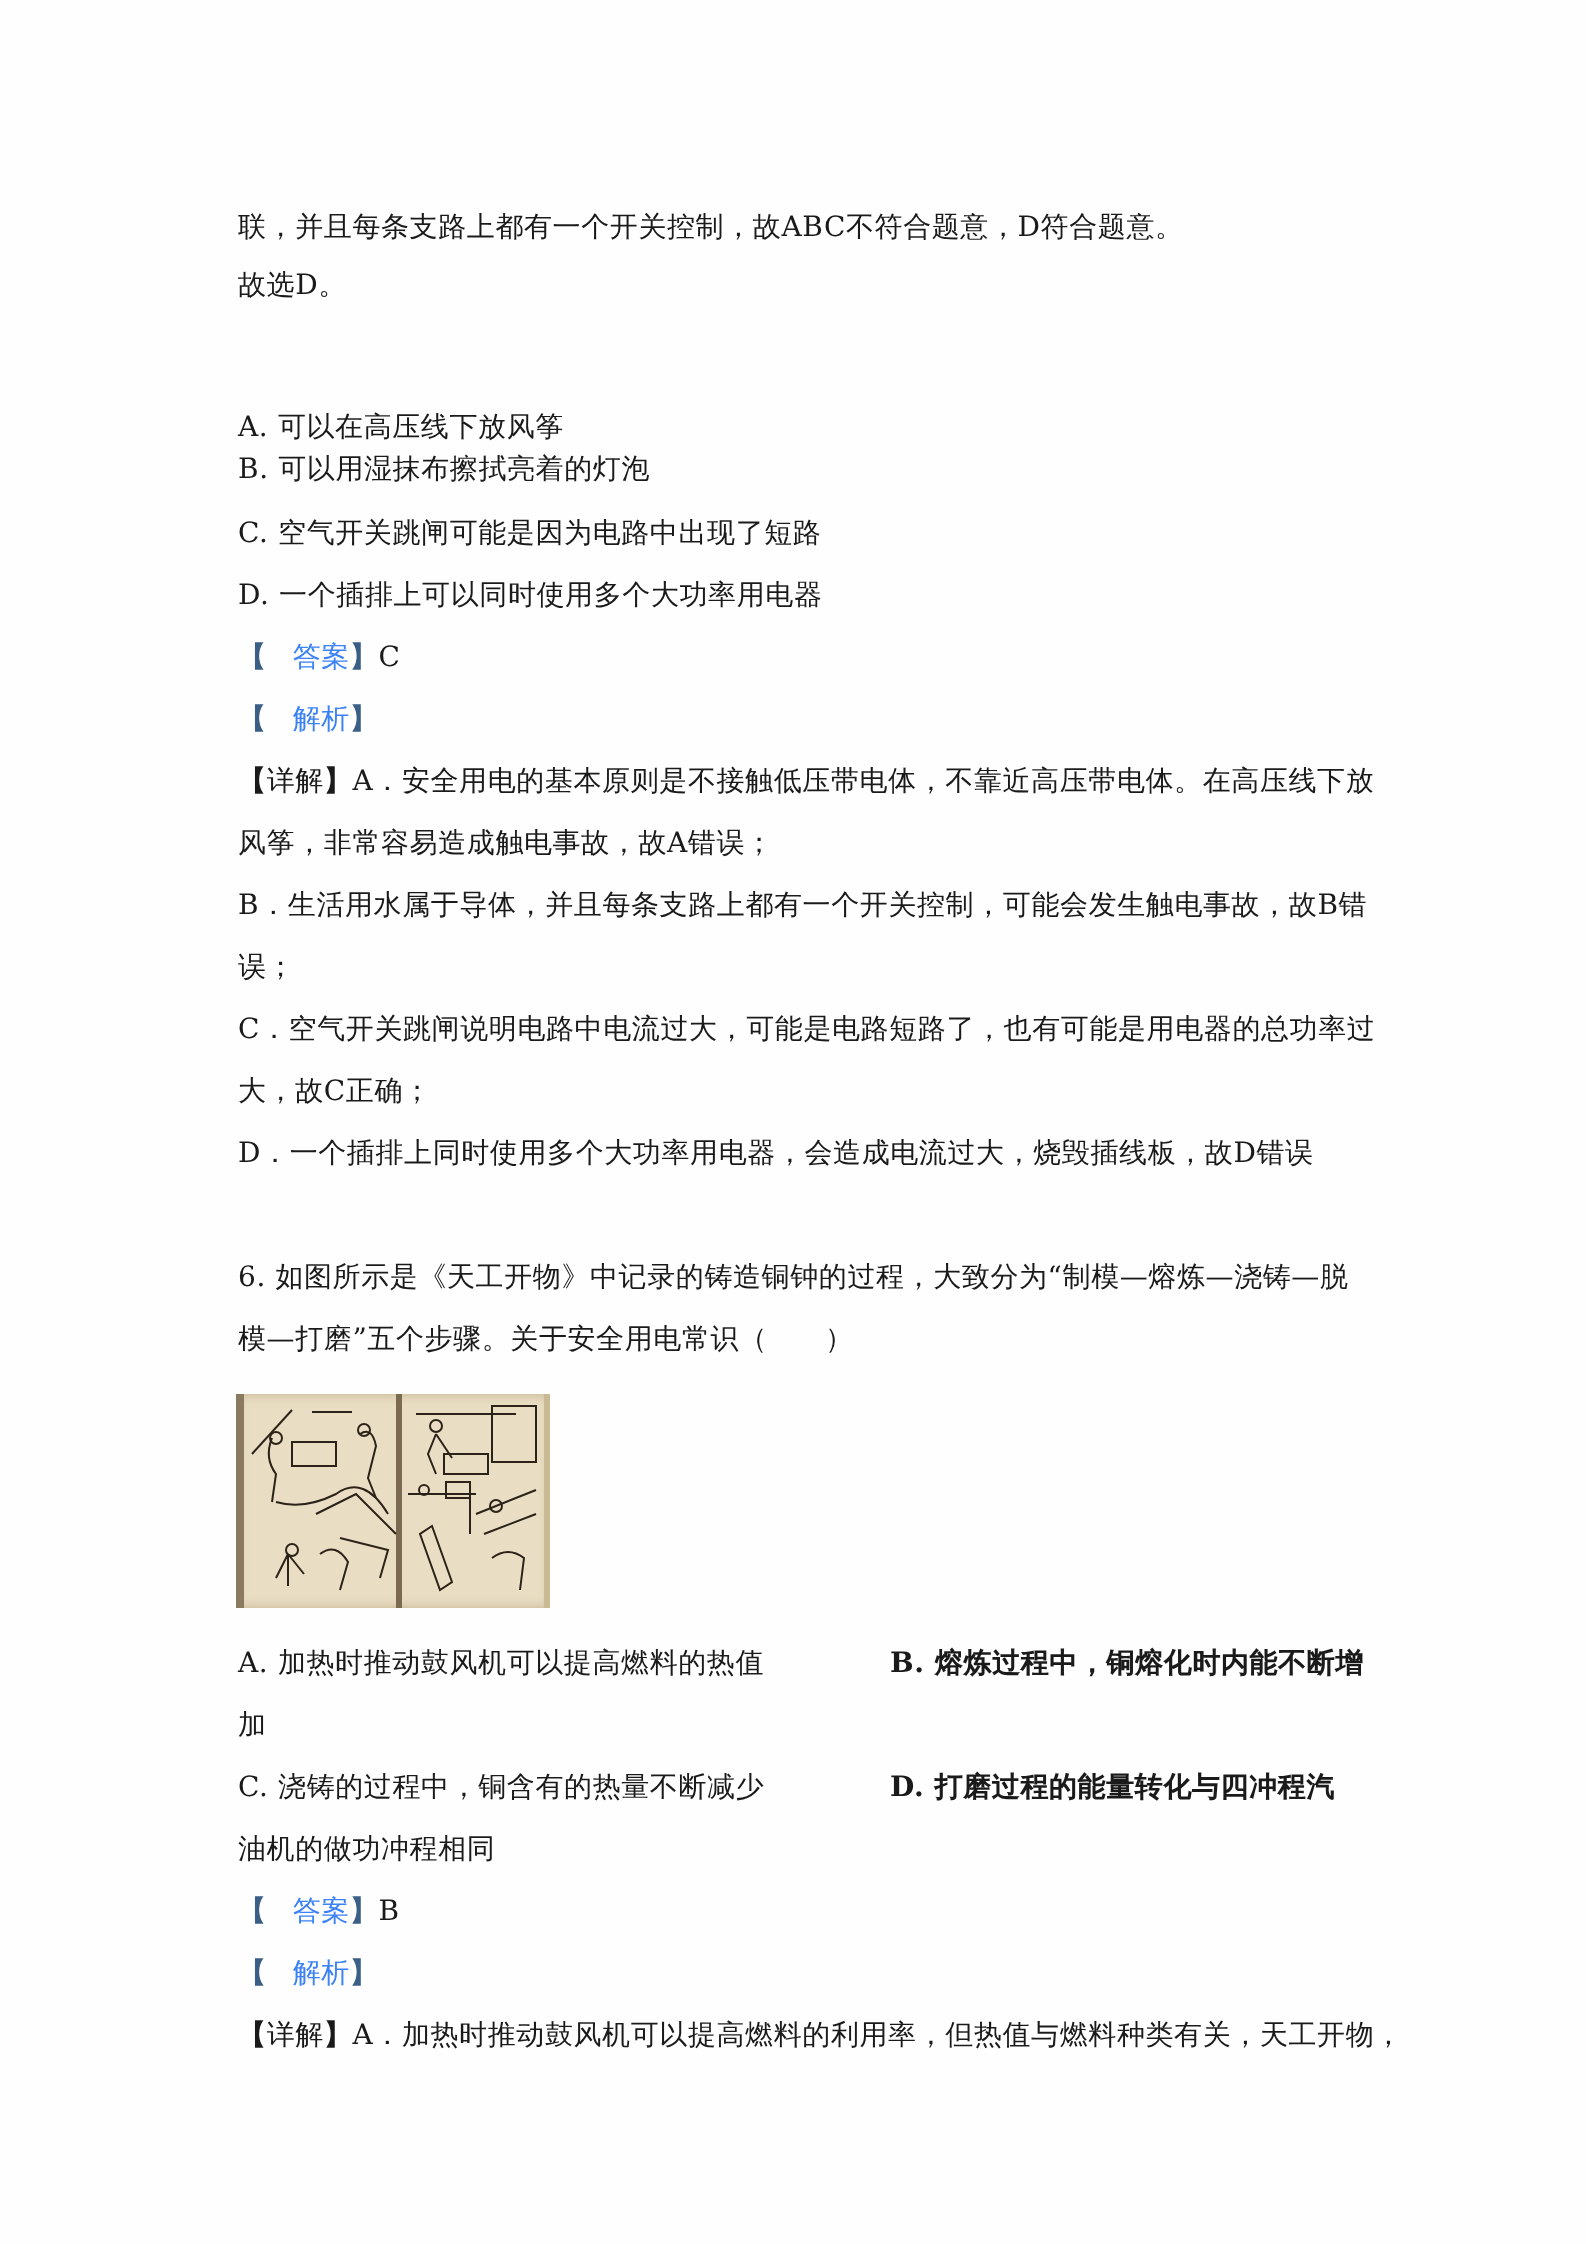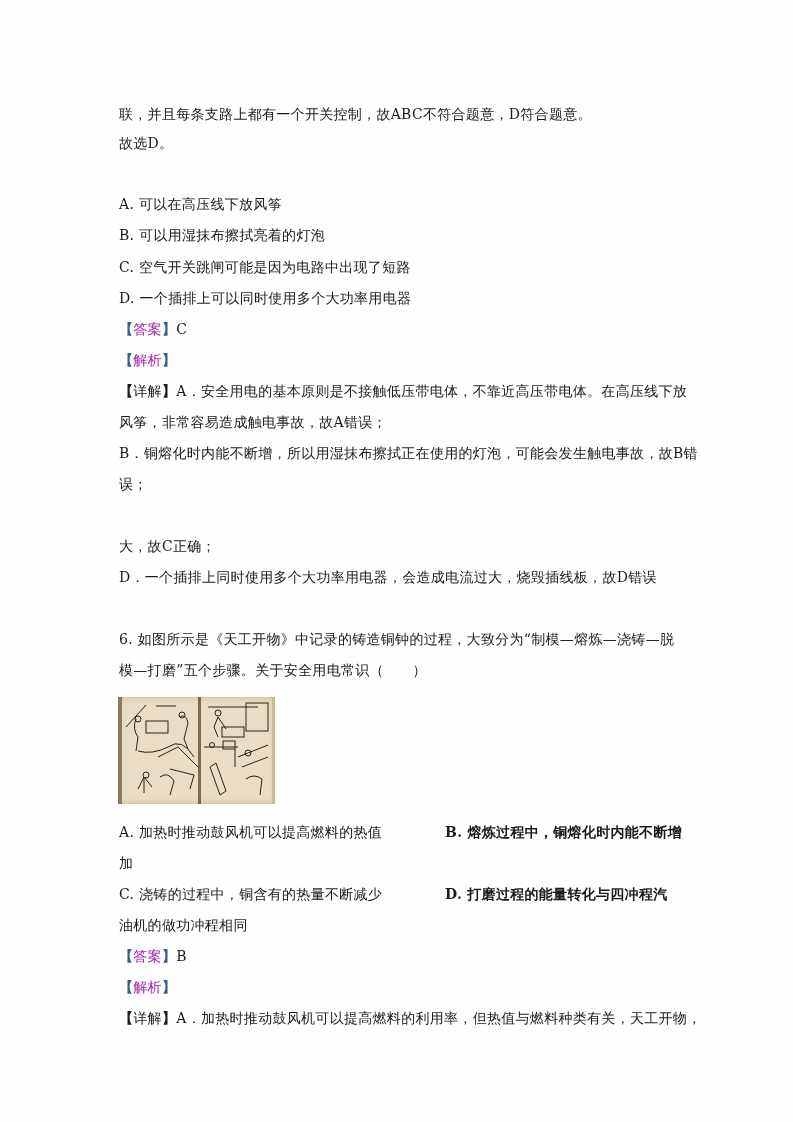--- a/index.html
+++ b/index.html
@@ -25,21 +25,22 @@
     .line {
       position: absolute;
       left: 119px;
       width: 556px;
       font-size: 14px;
       line-height: 18px;
       white-space: nowrap;
       letter-spacing: 0.3px;
     }
     .label {
-      color: #a21caf;
+      color: #3b82f6;
+      margin-left: 13px;
     }
     .bracket {
       color: #3a5f86;
       font-weight: bold;
     }
     .col2 {
       position: absolute;
       left: 445px;
       font-weight: bold;
     }
@@ -73,21 +74,21 @@
   </style>
 </head>
 <body>
 
 <div class="page">
 
   <div class="line" style="top:105px">联，并且每条支路上都有一个开关控制，故ABC不符合题意，D符合题意。</div>
   <div class="line" style="top:134px">故选D。</div>
 
 
-  <div class="line" style="top:195px">
+  <div class="line" style="top:205px">
     <span>A.</span>
     <span>可以在高压线下放风筝</span>
   </div>
   <div class="line" style="top:226px">
     <span>B.</span>
     <span>可以用湿抹布擦拭亮着的灯泡</span>
   </div>
   <div class="line" style="top:258px">
     <span>C.</span>
     <span>空气开关跳闸可能是因为电路中出现了短路</span>
@@ -101,22 +102,23 @@
     <span class="bracket">【</span><span class="label">答案</span><span class="bracket">】</span><span>C</span>
   </div>
   <div class="line" style="top:351px">
     <span class="bracket">【</span><span class="label">解析</span><span class="bracket">】</span>
   </div>
 
   <div class="line" style="top:382px">
     <span style="font-weight:bold">【</span><span>详解</span><span style="font-weight:bold">】</span><span>A．安全用电的基本原则是不接触低压带电体，不靠近高压带电体。在高压线下放</span>
   </div>
   <div class="line" style="top:413px">风筝，非常容易造成触电事故，故A错误；</div>
-  <div class="line" style="top:444px">B．铜熔化时内能不断增，所以用湿抹布擦拭正在使用的灯泡，可能会发生触电事故，故B错</div>
+  <div class="line" style="top:444px">B．生活用水属于导体，并且每条支路上都有一个开关控制，可能会发生触电事故，故B错</div>
   <div class="line" style="top:475px">误；</div>
+  <div class="line" style="top:506px">C．空气开关跳闸说明电路中电流过大，可能是电路短路了，也有可能是用电器的总功率过</div>
   <div class="line" style="top:537px">大，故C正确；</div>
   <div class="line" style="top:568px">D．一个插排上同时使用多个大功率用电器，会造成电流过大，烧毁插线板，故D错误</div>
 
   <div class="line" style="top:630px">6. 如图所示是《天工开物》中记录的铸造铜钟的过程，大致分为“制模—熔炼—浇铸—脱</div>
   <div class="line" style="top:661px">模—打磨”五个步骤。关于安全用电常识（　　）</div>
 
   <div class="figure" title="《天工开物》铸造铜钟插图">
     <div class="edge-l"></div>
     <div class="gutter"></div>
     <div class="edge-r"></div>

